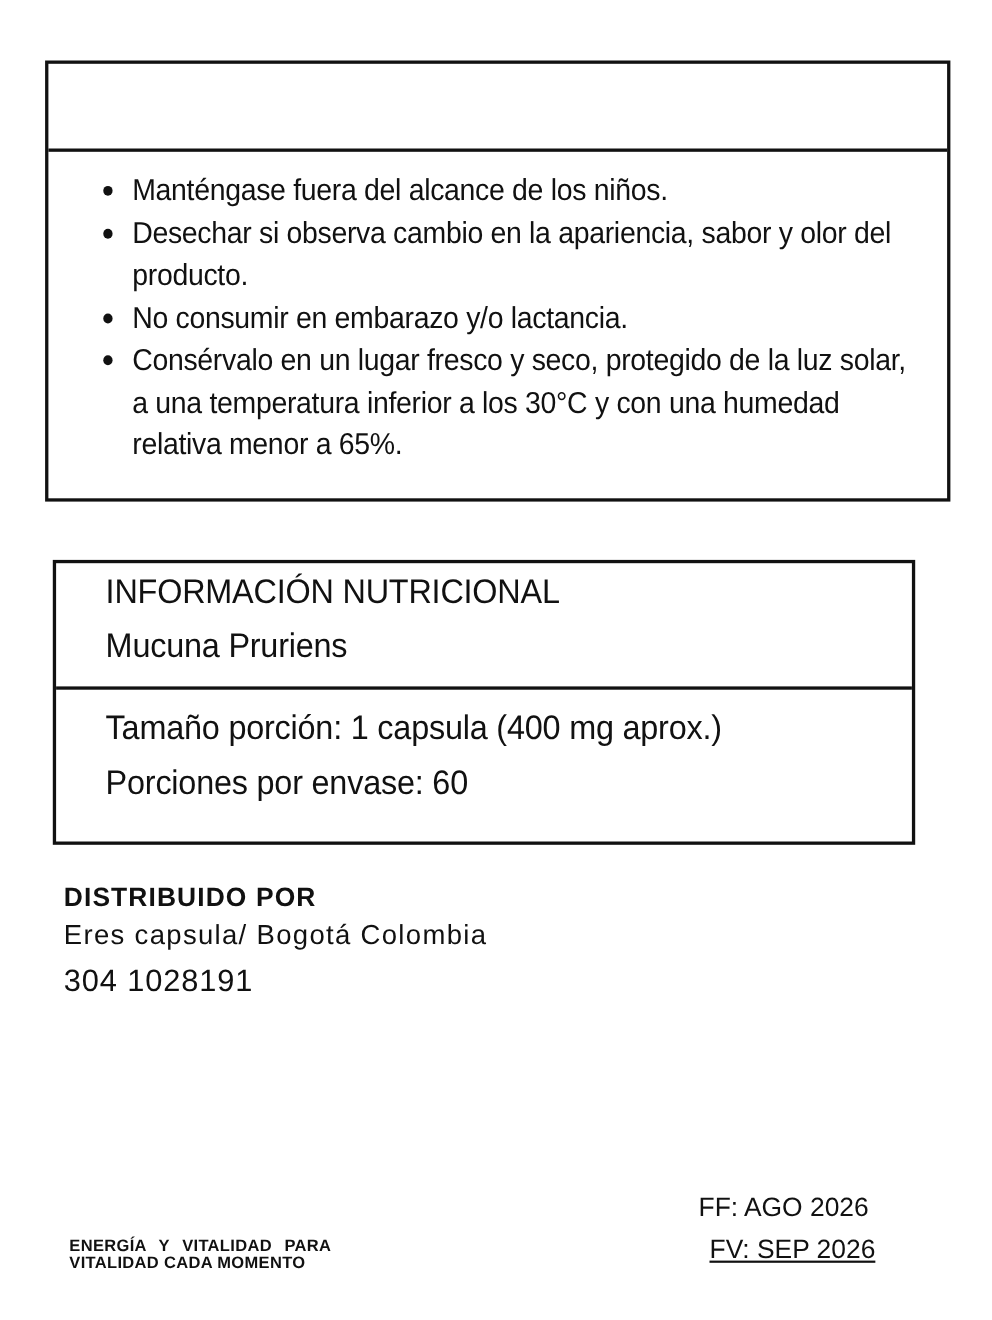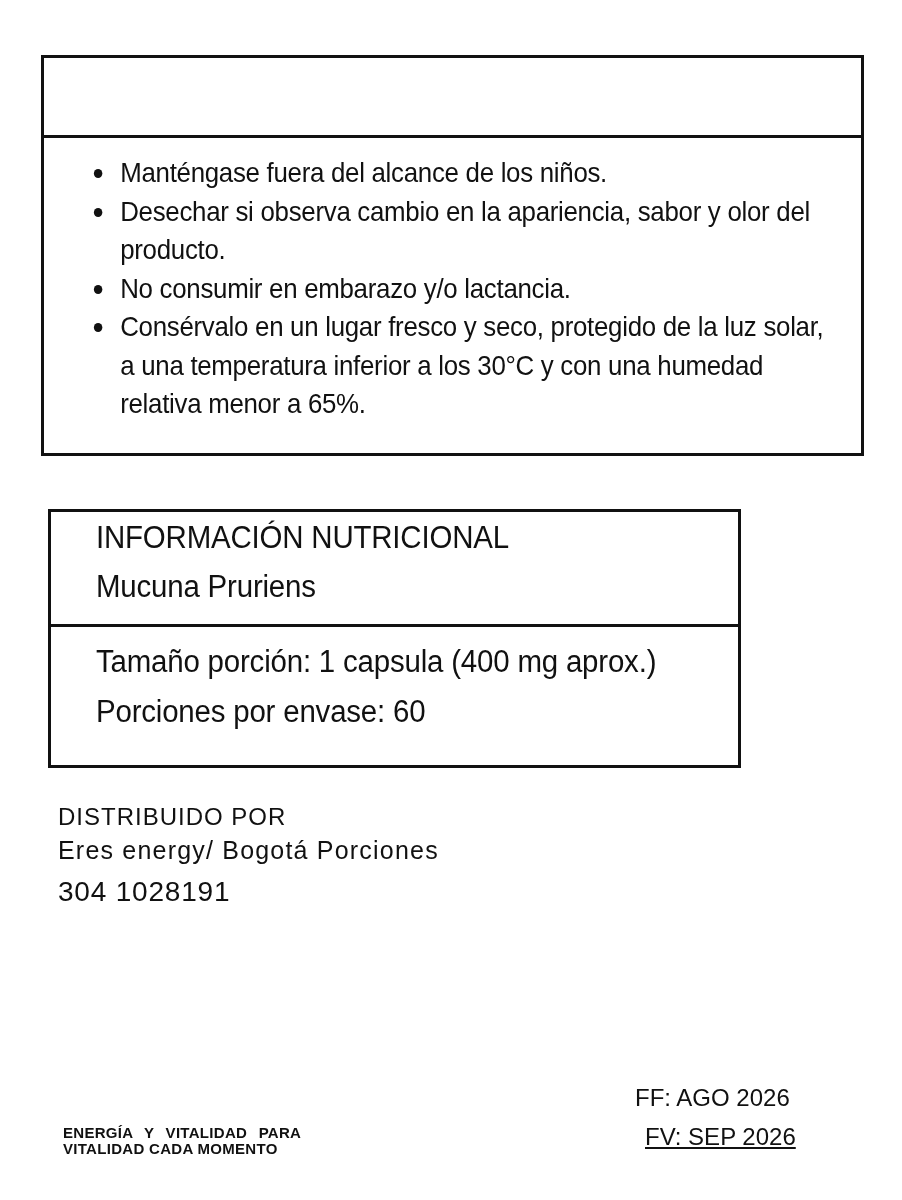--- a/index.html
+++ b/index.html
@@ -66,21 +66,21 @@
       top: 15px;
       width: 9px;
       height: 9px;
       border-radius: 50%;
       background: #111111;
     }
     
     #nutrition-box {
       left: 48px;
       top: 509px;
-      width: 693px;
+      width: 784px;
       height: 259px;
     }
     #nutrition-box .divider { top: 112px; }
     .nut-line {
       position: absolute;
       left: 45px;
       white-space: nowrap;
       font-size: 31px;
       line-height: 36px;
       letter-spacing: -0.2px;
@@ -90,21 +90,21 @@
     #nut-title { top: 8px; }
     #nut-product { top: 57px; }
     #nut-serving { top: 132px; }
     #nut-servings-per { top: 182px; }
     
     #dist-heading {
       position: absolute;
       left: 58px;
       top: 802px;
       font-size: 24px;
-      font-weight: normal;
+      font-weight: bold;
       letter-spacing: 1px;
       line-height: 30px;
     }
     #dist-company {
       position: absolute;
       left: 58px;
       top: 835px;
       font-size: 25px;
       letter-spacing: 1.2px;
       line-height: 30px;
@@ -167,21 +167,21 @@
 
 <div class="box" id="nutrition-box">
   <div class="nut-line" id="nut-title">INFORMACIÓN NUTRICIONAL</div>
   <div class="nut-line" id="nut-product">Mucuna Pruriens</div>
   <div class="divider"></div>
   <div class="nut-line" id="nut-serving">Tamaño porción: 1 capsula (400 mg aprox.)</div>
   <div class="nut-line" id="nut-servings-per">Porciones por envase: 60</div>
 </div>
 
 <div id="dist-heading">DISTRIBUIDO POR</div>
-<div id="dist-company">Eres energy/ Bogotá Porciones</div>
+<div id="dist-company">Eres capsula/ Bogotá Colombia</div>
 <div id="dist-phone">304 1028191</div>
 
 <div id="slogan">
   <span id="slogan-line1">ENERGÍA Y VITALIDAD PARA</span>
   <span id="slogan-line2">VITALIDAD CADA MOMENTO</span>
 </div>
 
 <div class="date-line" id="date-ff">FF: AGO 2026</div>
 <div class="date-line" id="date-fv">FV: SEP 2026</div>
 

